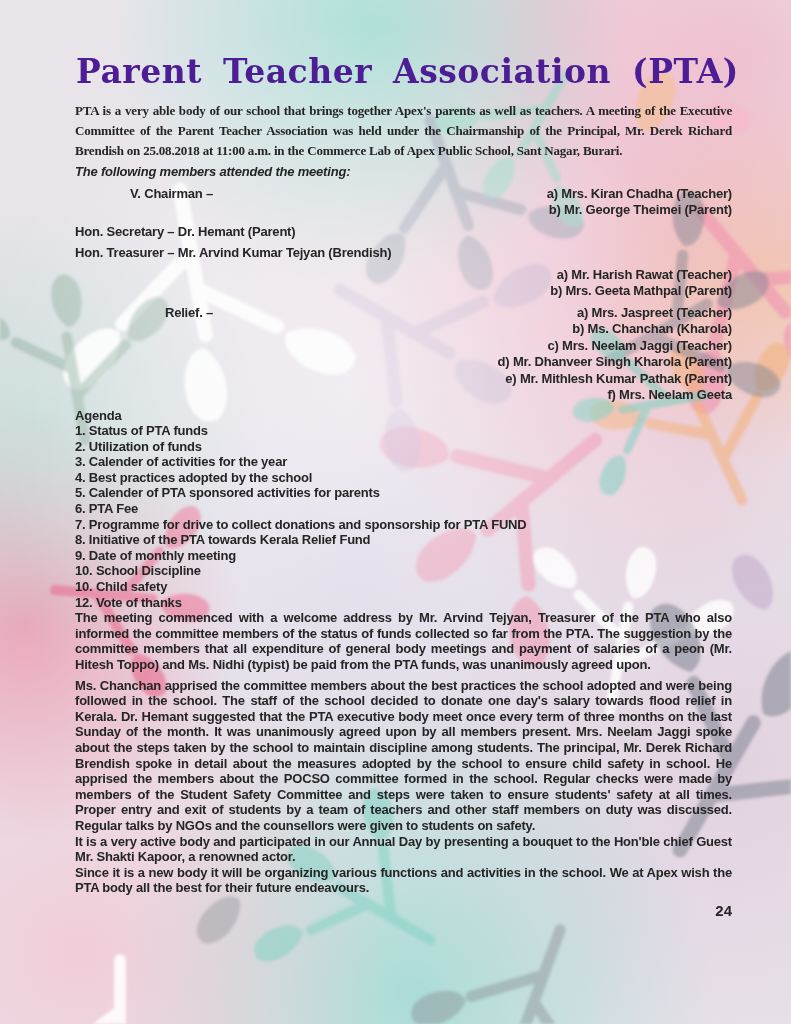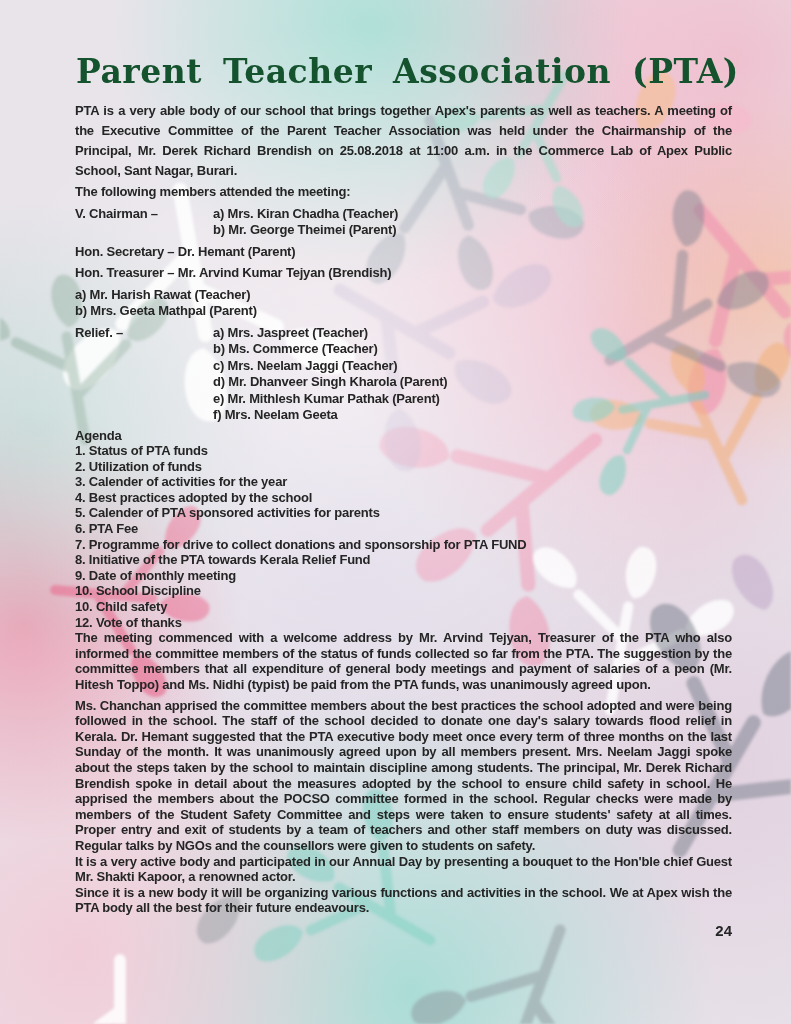--- a/index.html
+++ b/index.html
@@ -32,28 +32,28 @@
     position:absolute;inset:0;
     background:radial-gradient(ellipse 62% 48% at 44% 38%, rgba(255,255,255,0.50) 0%, rgba(255,255,255,0) 75%);
   }
   
   .content{
     position:absolute;left:75px;top:52px;width:657px;
     color:#252525;
   }
   .title{
     font-family:"DejaVu Serif", serif;
-    font-size:33px;font-weight:bold;color:#14532d;
+    font-size:33px;font-weight:bold;color:#4c1d95;
     letter-spacing:0.5px;word-spacing:9px;
     margin:0 0 10px 1px;white-space:nowrap;
   }
   .txt{font-size:13px;font-weight:bold;letter-spacing:-0.2px;}
-  .intro{line-height:20px;text-align:justify;margin:0 0 3px 0;}
-  .metaline{line-height:16.5px;}
-  .crow{display:flex;margin-top:5px;}
+  .intro{line-height:20px;text-align:justify;margin:0 0 3px 0;font-family:Liberation Serif, serif;}
+  .metaline{line-height:16.5px;font-style:italic;}
+  .crow{display:flex;margin-top:5px;text-align:right;}
   .clabel{flex:0 0 138px;white-space:nowrap;line-height:16.5px;}
   .citems{flex:1;line-height:16.5px;}
   .agenda{margin-top:4px;}
   .agenda-line{line-height:15.6px;}
   .bodypar{line-height:15.6px;text-align:justify;margin:0;}
   .pargap{margin-top:5px;}
   .page-number{margin-top:6px;text-align:right;font-size:15px;font-weight:bold;letter-spacing:0;}
 </style>
 </head>
 <body>
@@ -122,21 +122,21 @@
       <div class="crow">
         <div class="citems">
           <div class="txt">a) Mr. Harish Rawat (Teacher)</div>
           <div class="txt">b) Mrs. Geeta Mathpal (Parent)</div>
         </div>
       </div>
       <div class="crow">
         <div class="txt clabel">Relief. –</div>
         <div class="citems">
           <div class="txt">a) Mrs. Jaspreet (Teacher)</div>
-          <div class="txt">b) Ms. Commerce (Teacher)</div>
+          <div class="txt">b) Ms. Chanchan (Kharola)</div>
           <div class="txt">c) Mrs. Neelam Jaggi (Teacher)</div>
           <div class="txt">d) Mr. Dhanveer Singh Kharola (Parent)</div>
           <div class="txt">e) Mr. Mithlesh Kumar Pathak (Parent)</div>
           <div class="txt">f)  Mrs. Neelam Geeta</div>
         </div>
       </div>
     </div>
 
     <div class="agenda">
       <div class="txt agenda-line">Agenda</div>

